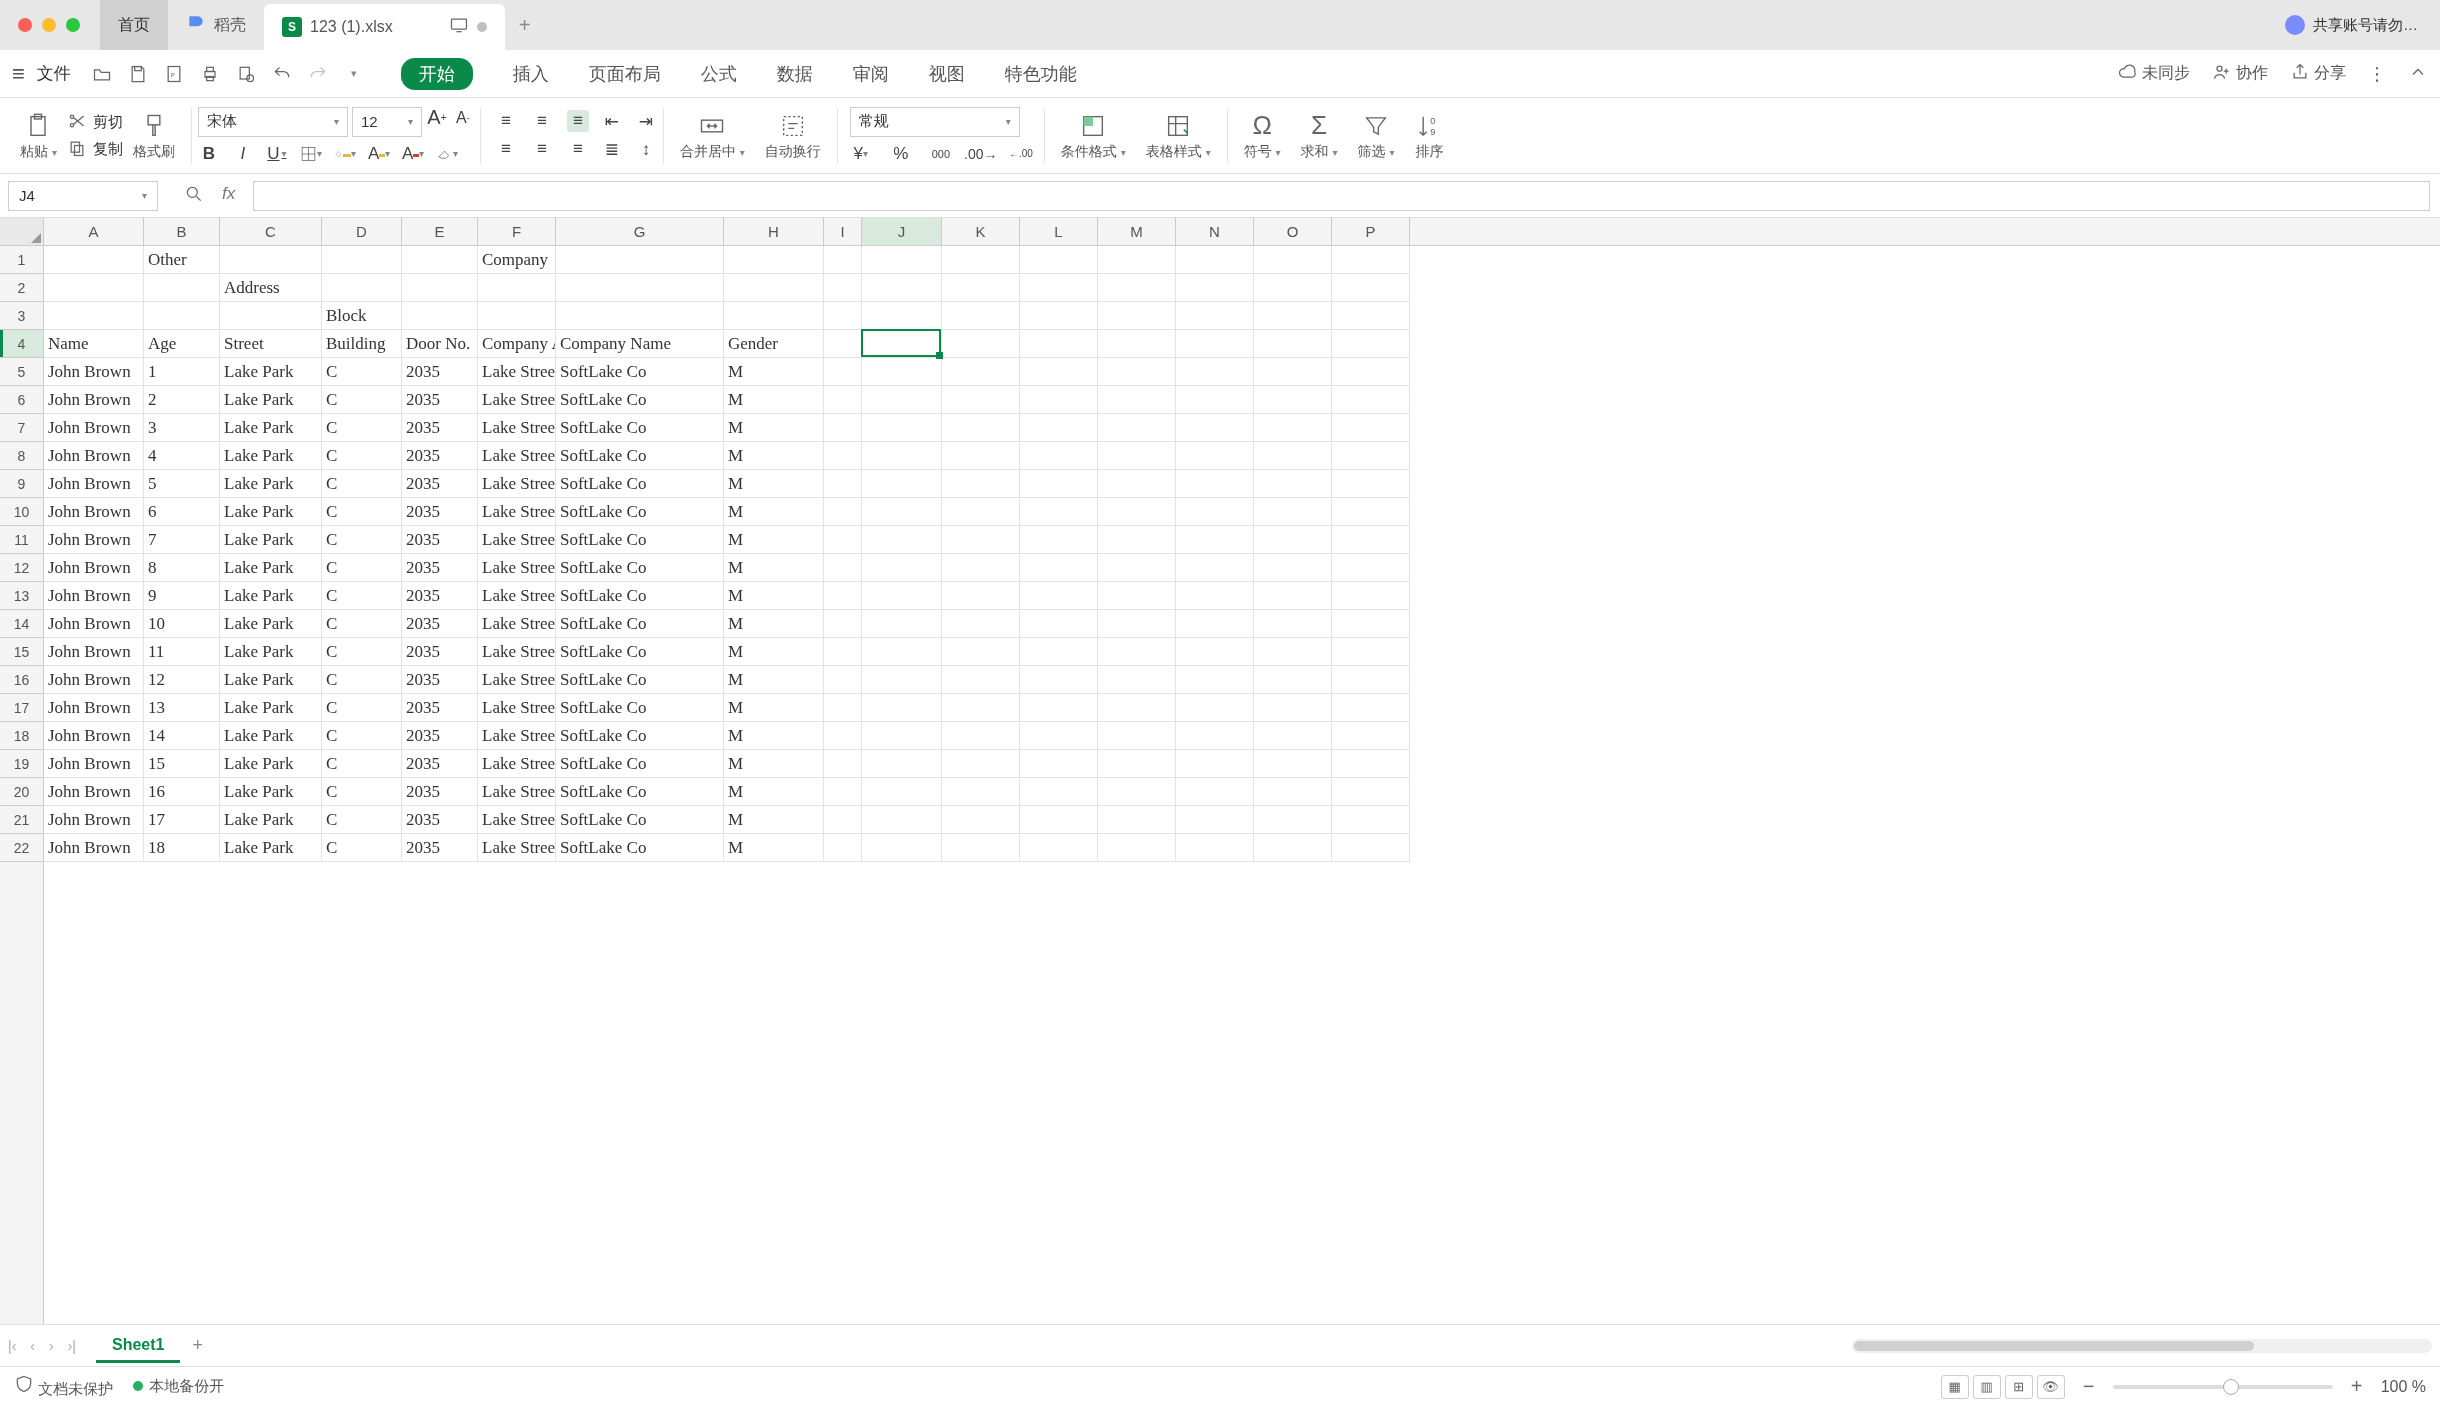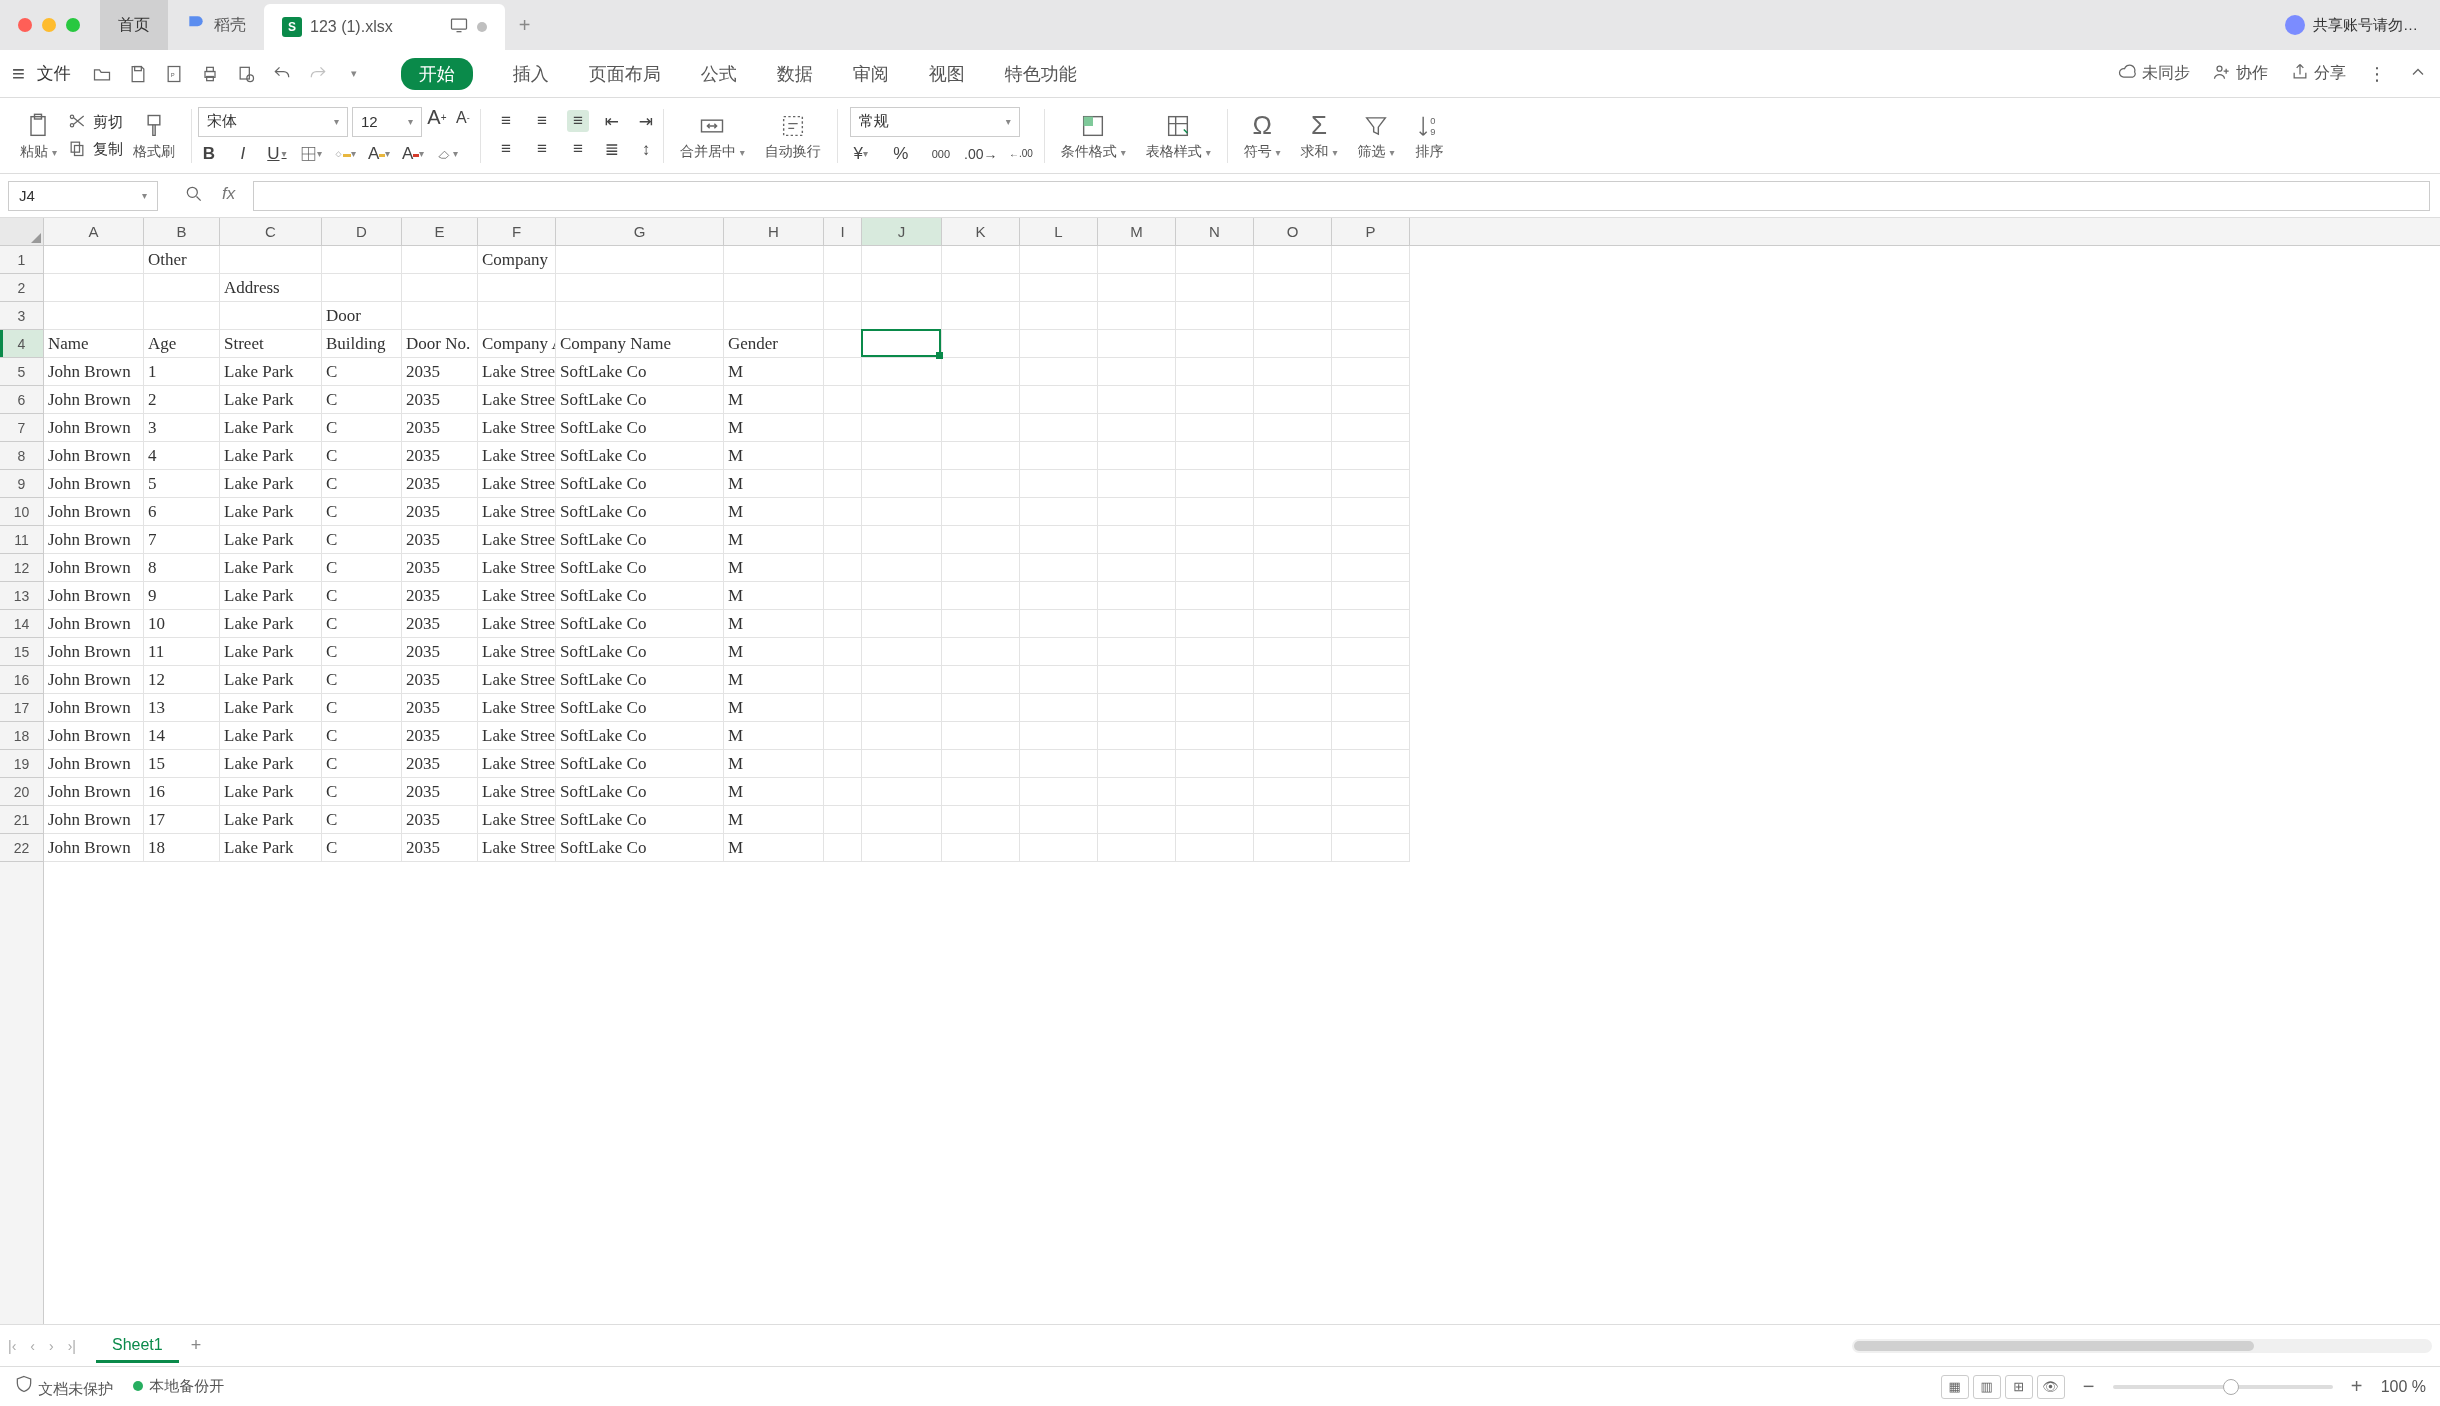--- a/index.html
+++ b/index.html
@@ -70,21 +70,21 @@
 .rowhead.sel::before{content:"";position:absolute;left:0;top:0;bottom:0;width:3px;background:#0a8a4a;}
 .cells{ position:relative; flex:1;}
 .row{ display:flex; height:28px;}
 .cell{ border-right:1px solid #e3e3e3; border-bottom:1px solid #e3e3e3; padding:0 4px; font-size:17px; font-family:"Songti SC","SimSun",serif; display:flex; align-items:center; overflow:hidden; white-space:nowrap;}
 .active-cell{ position:absolute; border:2px solid #0a8a4a; background:#fff; pointer-events:none;}
 .active-cell::after{content:"";position:absolute;right:-4px;bottom:-4px;width:7px;height:7px;background:#0a8a4a;}
 
 .sheetbar{ height:42px; border-top:1px solid #ddd; display:flex; align-items:center; padding:0 8px;}
 .sheet-nav{ display:flex; gap:14px; color:#aaa; font-size:14px; margin-right:20px;}
 .sheet-tab{ padding:6px 16px; font-size:16px; border-top:2px solid transparent;}
-.sheet-tab.active{ color:#0a8a4a; border-bottom:3px solid #0a8a4a; font-weight:400;}
+.sheet-tab.active{ color:#0a8a4a; border-bottom:3px solid #0a8a4a; font-weight:700;}
 .sheet-add{ color:#888; font-size:18px; padding:0 12px;}
 .sheetbar-scroll{ margin-left:auto; width:580px; height:14px; background:#f0f0f0; border-radius:7px; position:relative;}
 .sheetbar-scroll-thumb{ position:absolute; left:2px; top:2px; height:10px; width:400px; background:#d0d0d0; border-radius:5px;}
 
 .statusbar{ height:40px; border-top:1px solid #ddd; display:flex; align-items:center; padding:0 14px;}
 .status-left{ display:flex; gap:20px; align-items:center; font-size:15px; color:#555;}
 .shield{color:#888;}
 .green-dot{ width:10px;height:10px;border-radius:50%;background:#27ae60;display:inline-block;margin-right:6px;}
 .status-right{ margin-left:auto; display:flex; align-items:center; gap:14px;}
 .view-btns{ display:flex; gap:4px;}
@@ -504,21 +504,21 @@
           <div class="cell" style="width: 78px;"></div>
           <div class="cell" style="width: 78px;"></div>
           <div class="cell" style="width: 78px;"></div>
           <div class="cell" style="width: 78px;"></div>
           <div class="cell" style="width: 78px;"></div>
         </div>
         <div class="row">
           <div class="cell" style="width: 100px;"></div>
           <div class="cell" style="width: 76px;"></div>
           <div class="cell" style="width: 102px;"></div>
-          <div class="cell" style="width: 80px;">Door</div>
+          <div class="cell" style="width: 80px;">Block</div>
           <div class="cell" style="width: 76px;"></div>
           <div class="cell" style="width: 78px;"></div>
           <div class="cell" style="width: 168px;"></div>
           <div class="cell" style="width: 100px;"></div>
           <div class="cell" style="width: 38px;"></div>
           <div class="cell" style="width: 80px;"></div>
           <div class="cell" style="width: 78px;"></div>
           <div class="cell" style="width: 78px;"></div>
           <div class="cell" style="width: 78px;"></div>
           <div class="cell" style="width: 78px;"></div>

